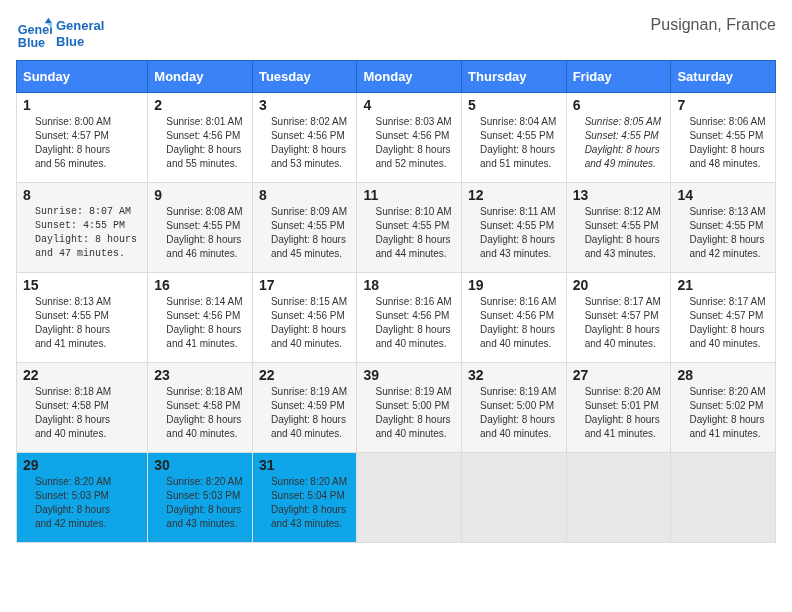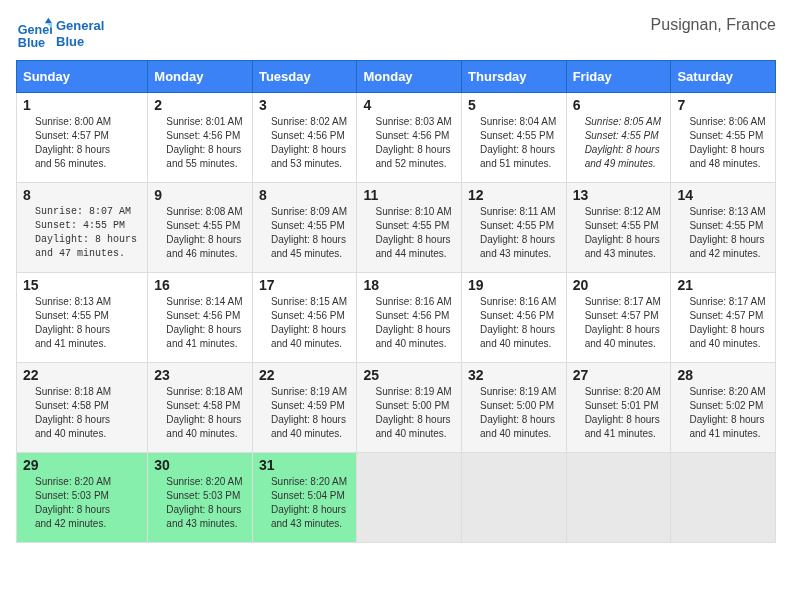--- a/index.html
+++ b/index.html
@@ -83,21 +83,21 @@
       margin-left: 12px;
     }
     .empty-cell {
       background: #f0f0f0;
     }
     
     .week-row-1 td { background: #fff; }
     .week-row-2 td { background: #f5f5f5; }
     .week-row-3 td { background: #fff; }
     .week-row-4 td { background: #f5f5f5; }
-    .week-row-5 td { background: #86efac; }
+    .week-row-5 td { background: #0ea5e9; }
     .empty-cell { background: #e8e8e8 !important; }
   </style>
 </head>
 <body>
 
 <div class="header-area">
   <div class="logo">
     <svg class="logo-icon" viewBox="0 0 40 40">
       <text x="2" y="20" font-size="14" font-weight="bold" fill="#1a6bbf">General</text>
       <text x="2" y="34" font-size="14" font-weight="bold" fill="#1a6bbf">Blue</text>
@@ -296,21 +296,21 @@
 and 40 minutes.</div>
         </td>
         <td>
           <span class="day-num">22</span>
           <div class="day-info" style="white-space: pre-line;">Sunrise: 8:19 AM
 Sunset: 4:59 PM
 Daylight: 8 hours
 and 40 minutes.</div>
         </td>
         <td>
-          <span class="day-num">25</span>
+          <span class="day-num">39</span>
           <div class="day-info" style="white-space: pre-line;">Sunrise: 8:19 AM
 Sunset: 5:00 PM
 Daylight: 8 hours
 and 40 minutes.</div>
         </td>
         <td>
           <span class="day-num">32</span>
           <div class="day-info" style="white-space: pre-line;">Sunrise: 8:19 AM
 Sunset: 5:00 PM
 Daylight: 8 hours

